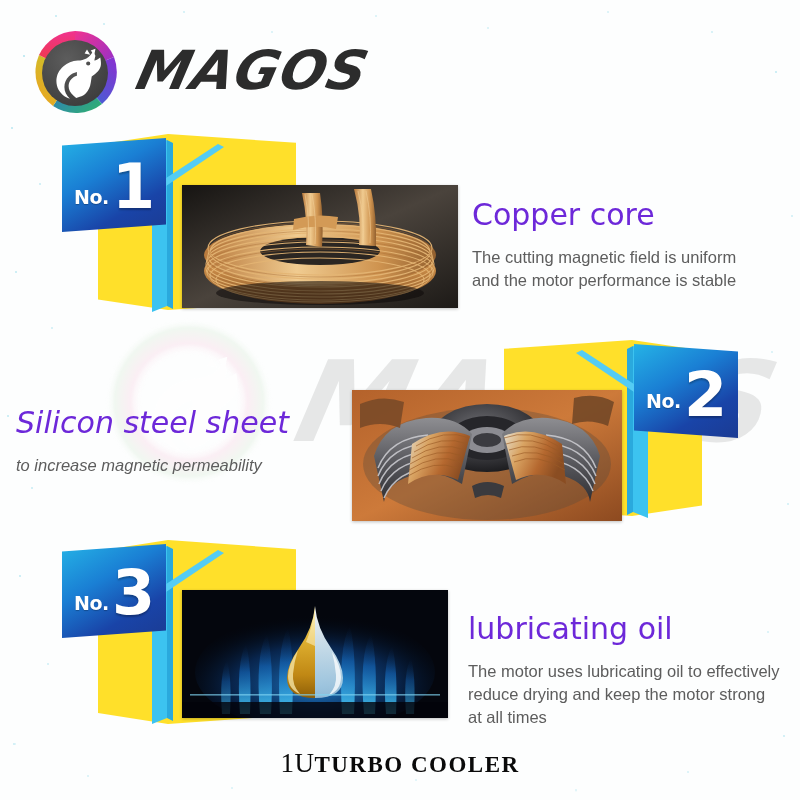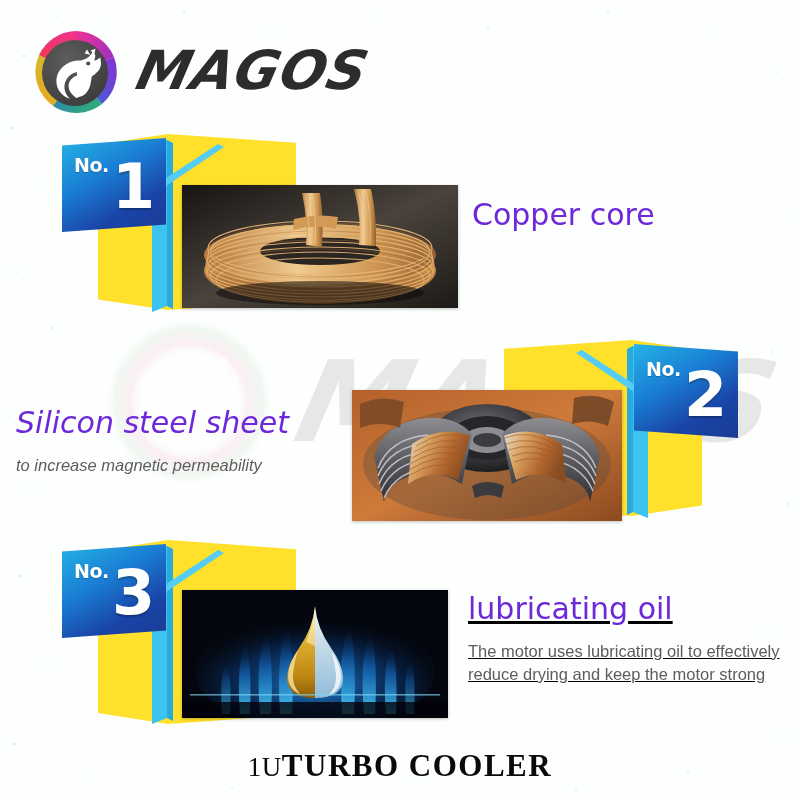--- a/index.html
+++ b/index.html
@@ -94,20 +94,21 @@
   .badge-face{
     position:absolute;inset:0;
     background:linear-gradient(150deg,#25b3e6 0%,#1a7fd4 38%,#1944a8 72%,#1b3b93 100%);
     box-shadow:0 2px 4px rgba(0,0,0,.30);
   }
   .badge-no{
     position:absolute;color:#fff;font-weight:bold;
     font-size:19px;line-height:19px;letter-spacing:-.5px;
     font-family:"DejaVu Sans", sans-serif;
     text-shadow:0 1px 1px rgba(0,0,0,.25);
+    margin-top:32px;
   }
   .badge-num{
     position:absolute;color:#fff;font-weight:bold;
     font-size:62px;line-height:62px;
     font-family:"DejaVu Sans", sans-serif;
     text-shadow:0 2px 2px rgba(0,0,0,.28);
   }
 
   
   .photo{position:absolute;z-index:4;overflow:hidden;box-shadow:0 1px 3px rgba(0,0,0,.25);}
@@ -130,21 +131,21 @@
   }
   .body-txt div{white-space:nowrap;}
 
   
   .caption{
     position:absolute;left:0;top:748px;width:800px;
     text-align:center;z-index:6;color:#0a0a0a;
     font-family:"Liberation Serif", serif;
   }
   .cap-big{font-size:27px;font-weight:normal;letter-spacing:.5px;}
-  .cap-small{font-size:31px;font-weight:bold;letter-spacing:1.5px;}
+  .cap-small{font-size:23px;font-weight:bold;letter-spacing:1.5px;}
 </style>
 </head>
 <body>
 
 <div id="page">
 
   <div class="speckle"></div>
 
   <div class="header">
     <div class="logo-mark">
@@ -298,20 +299,24 @@
             <path d="M130 9 q5 26 3 50"></path>
           <path d="M176 6 q7 27 5 52"></path>
             <path d="M184 6 q6 27 4 52"></path>
         </g>
         <ellipse cx="138" cy="108" rx="104" ry="12" fill="#0c0a09" opacity="0.55"></ellipse>
       </svg>
     </div>
 
     <div class="txt" style="left:472px;top:198px;width:320px;">
       <h2 class="head">Copper core</h2>
+      <div class="body-txt">
+        <div>The cutting magnetic field is uniform</div>
+        <div>and the motor performance is stable</div>
+      </div>
     </div>
   </div>
 
   <div class="block">
 
     <div class="yellow-panel" style="left:632px;top:340px;width:70px;height:176px;clip-path:polygon(0 0,100% 6%,100% 94%,0 100%);"></div>
     <div class="yellow-panel" style="left:504px;top:340px;width:128px;height:176px;clip-path:polygon(0 5%,100% 0,100% 100%,0 95%);"></div>
 
     <div class="cyan-bar" style="left:626px;top:346px;width:24px;height:172px;">
       <svg width="24" height="172" viewBox="0 0 24 172">
@@ -477,25 +482,26 @@
           <path d="M133 16 q2 22 16 42 q12 17 12 30 q0 20 -28 20 l0 -92 z" fill="url(#waterg)"></path>
           <path d="M116 60 q-10 15 -10 26 q0 13 12 18 q-8 -9 -7 -20 q1 -12 5 -24 z" fill="#f4e4a4" opacity="0.8"></path>
           <path d="M150 62 q9 14 9 25 q0 13 -12 18 q8 -9 7 -20 q-1 -12 -4 -23 z" fill="#ffffff" opacity="0.75"></path>
           <path d="M133 18 q-3 20 -9 34 l9 4 z" fill="#fff6cc" opacity="0.55"></path>
         </g>
         <rect x="8" y="104" width="250" height="1.6" fill="#7fd4f2" opacity="0.65"></rect>
         <rect x="0" y="112" width="266" height="16" fill="#02030a" opacity="0.8"></rect>
       </svg>
     </div>
 
-    <div class="txt" style="left:468px;top:592px;width:330px;text-decoration:underline;">
+    <div class="txt" style="left:468px;top:612px;width:330px;">
       <h2 class="head">lubricating oil</h2>
       <div class="body-txt">
         <div>The motor uses lubricating oil to effectively</div>
         <div>reduce drying and keep the motor strong</div>
+        <div>at all times</div>
       </div>
     </div>
   </div>
 
   <div class="caption">
     <span class="cap-big">1U</span><span class="cap-small">TURBO COOLER</span>
   </div>
 
 </div>
 

